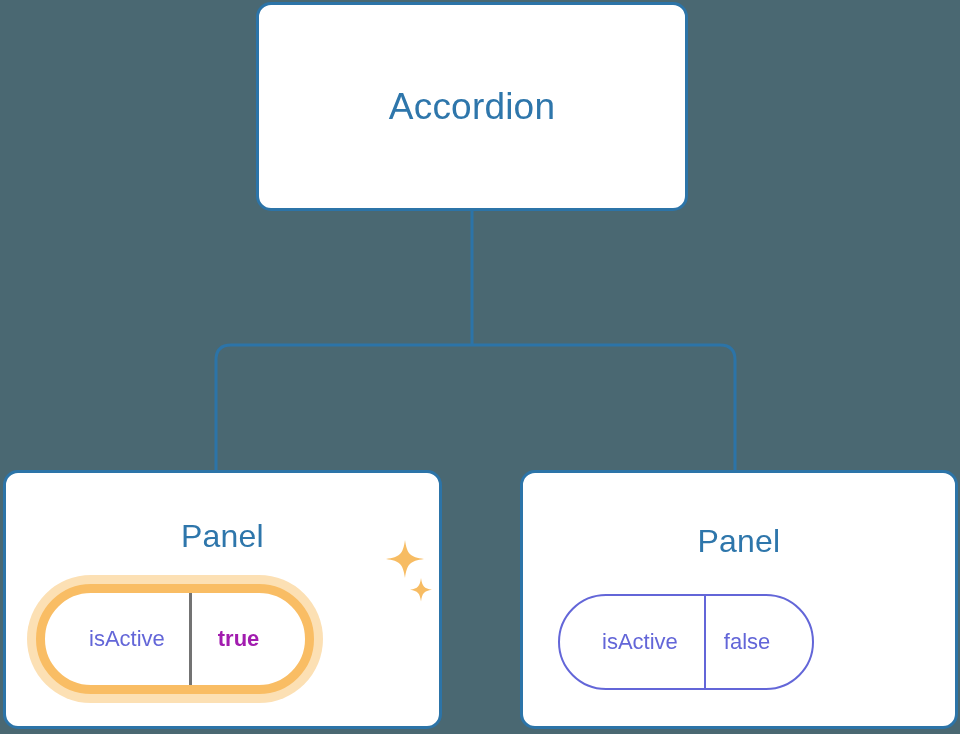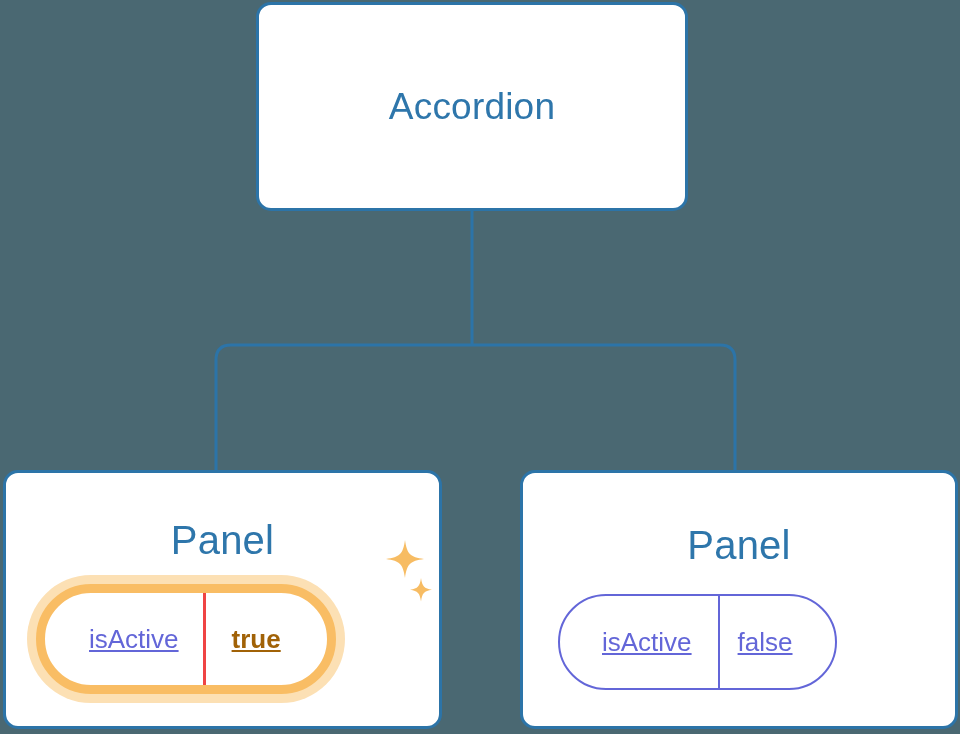--- a/index.html
+++ b/index.html
@@ -72,21 +72,21 @@
   }
   #node-panel-left {
     left: 3px;
     width: 439px;
   }
   #node-panel-right {
     left: 520px;
     width: 438px;
   }
   .panel-node .node-title {
-    font-size: 40px;
+    font-size: 32px;
     line-height: 1;
     margin-top: 47px;
   }
   #node-panel-right .node-title {
     margin-top: 52px;
   }
 
   
   .pill-wrap {
     position: absolute;
@@ -101,46 +101,45 @@
     border-radius: 999px;
     background: #ffffff;
     box-sizing: border-box;
     height: 96px;
   }
 
   .pill-cell {
     display: flex;
     align-items: center;
     justify-content: center;
-    font-size: 26px;
+    font-size: 22px;
     color: #6366d8;
     line-height: 1;
     box-sizing: border-box;
     white-space: nowrap;
-    text-decoration: underline;
   }
 
   .pill-key {
     padding: 0 28px 0 40px;
   }
   .pill-val {
     padding: 0 40px 0 28px;
     border-left: 2px solid #6366d8;
   }
 
   
   .pill.is-highlighted {
     border: 9px solid #f9bd64;
     box-shadow: 0 0 0 9px #fce0b4;
     height: 110px;
   }
   .pill.is-highlighted .pill-val {
-    border-left: 3px solid #ef4444;
+    border-left: 3px solid #737373;
     font-weight: bold;
-    color: #a16207;
+    color: #a21caf;
   }
 
   
   #pill-left {
     left: 30px;
     top: 111px;
   }
   #pill-left .pill-key { padding: 0 24px 0 44px; }
   #pill-left .pill-val { padding: 0 46px 0 26px; }
 

